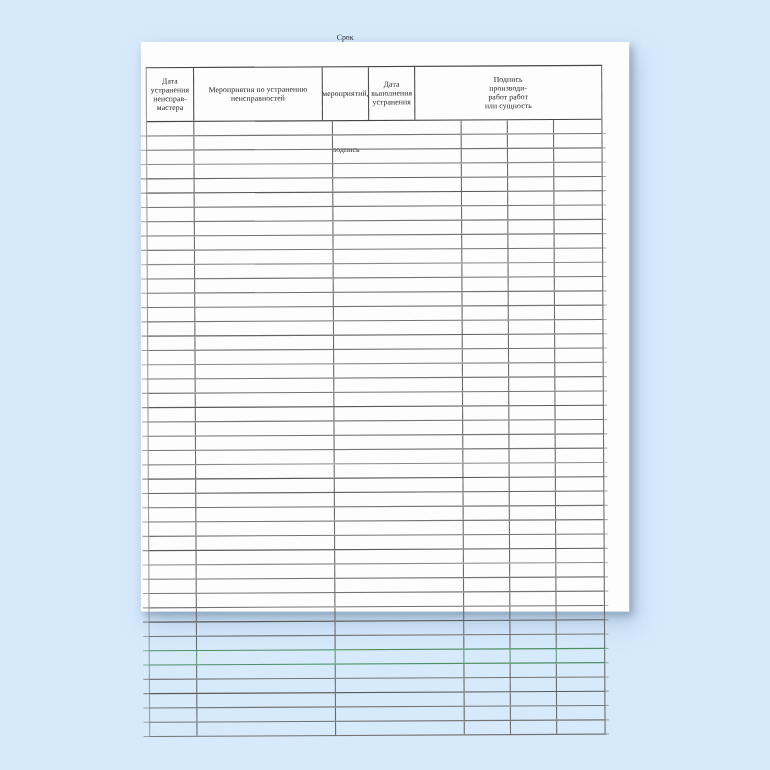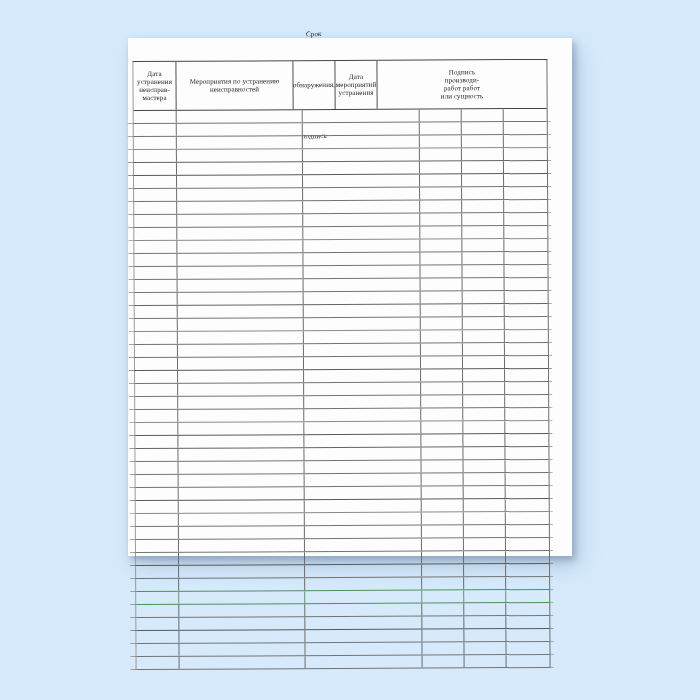--- a/index.html
+++ b/index.html
@@ -79,26 +79,26 @@
             <div class="hline">устранения</div>
             <div class="hline">неисправ-</div>
             <div class="hline">мастера</div>
           </div>
           <div class="hcell c2">
             <div class="hline">Мероприятия по устранению</div>
             <div class="hline">неисправностей</div>
           </div>
           <div class="hcell c3">
             <div class="hline">Срок</div>
-            <div class="hline">обнаружения,</div>
+            <div class="hline">мероприятий,</div>
             <div class="hline">подпись</div>
           </div>
           <div class="hcell c4">
             <div class="hline">Дата</div>
-            <div class="hline">мероприятий</div>
+            <div class="hline">выполнения</div>
             <div class="hline">устранения</div>
           </div>
           <div class="hcell c5">
             <div class="hline">Подпись</div>
             <div class="hline">производи-</div>
             <div class="hline">работ работ</div>
             <div class="hline">или сущность</div>
           </div>
         </div>
       <div class="tbody">

